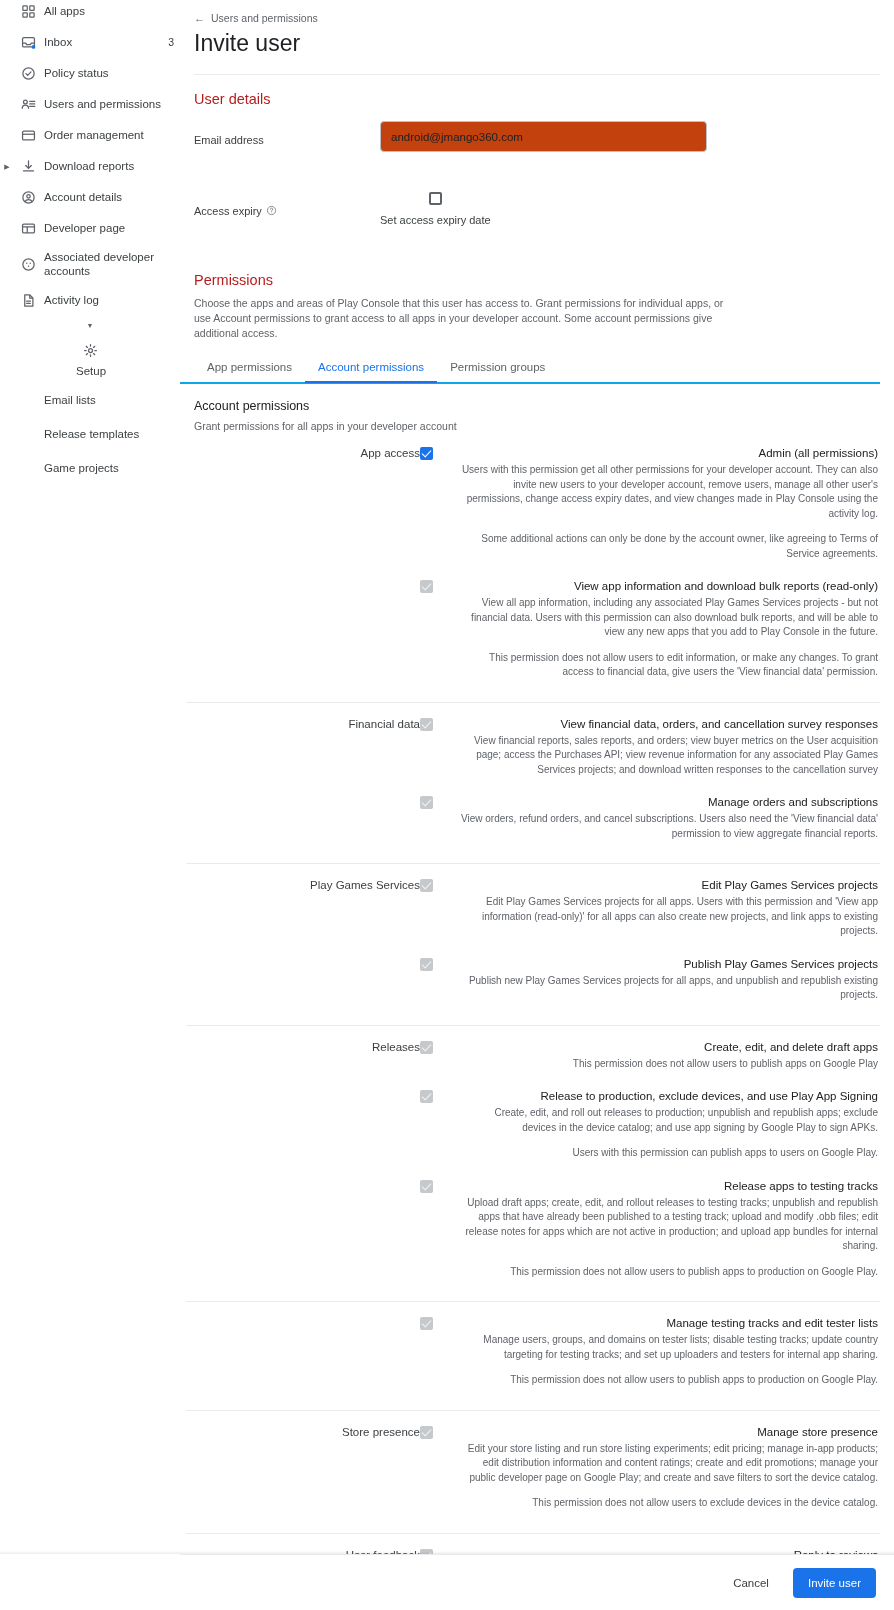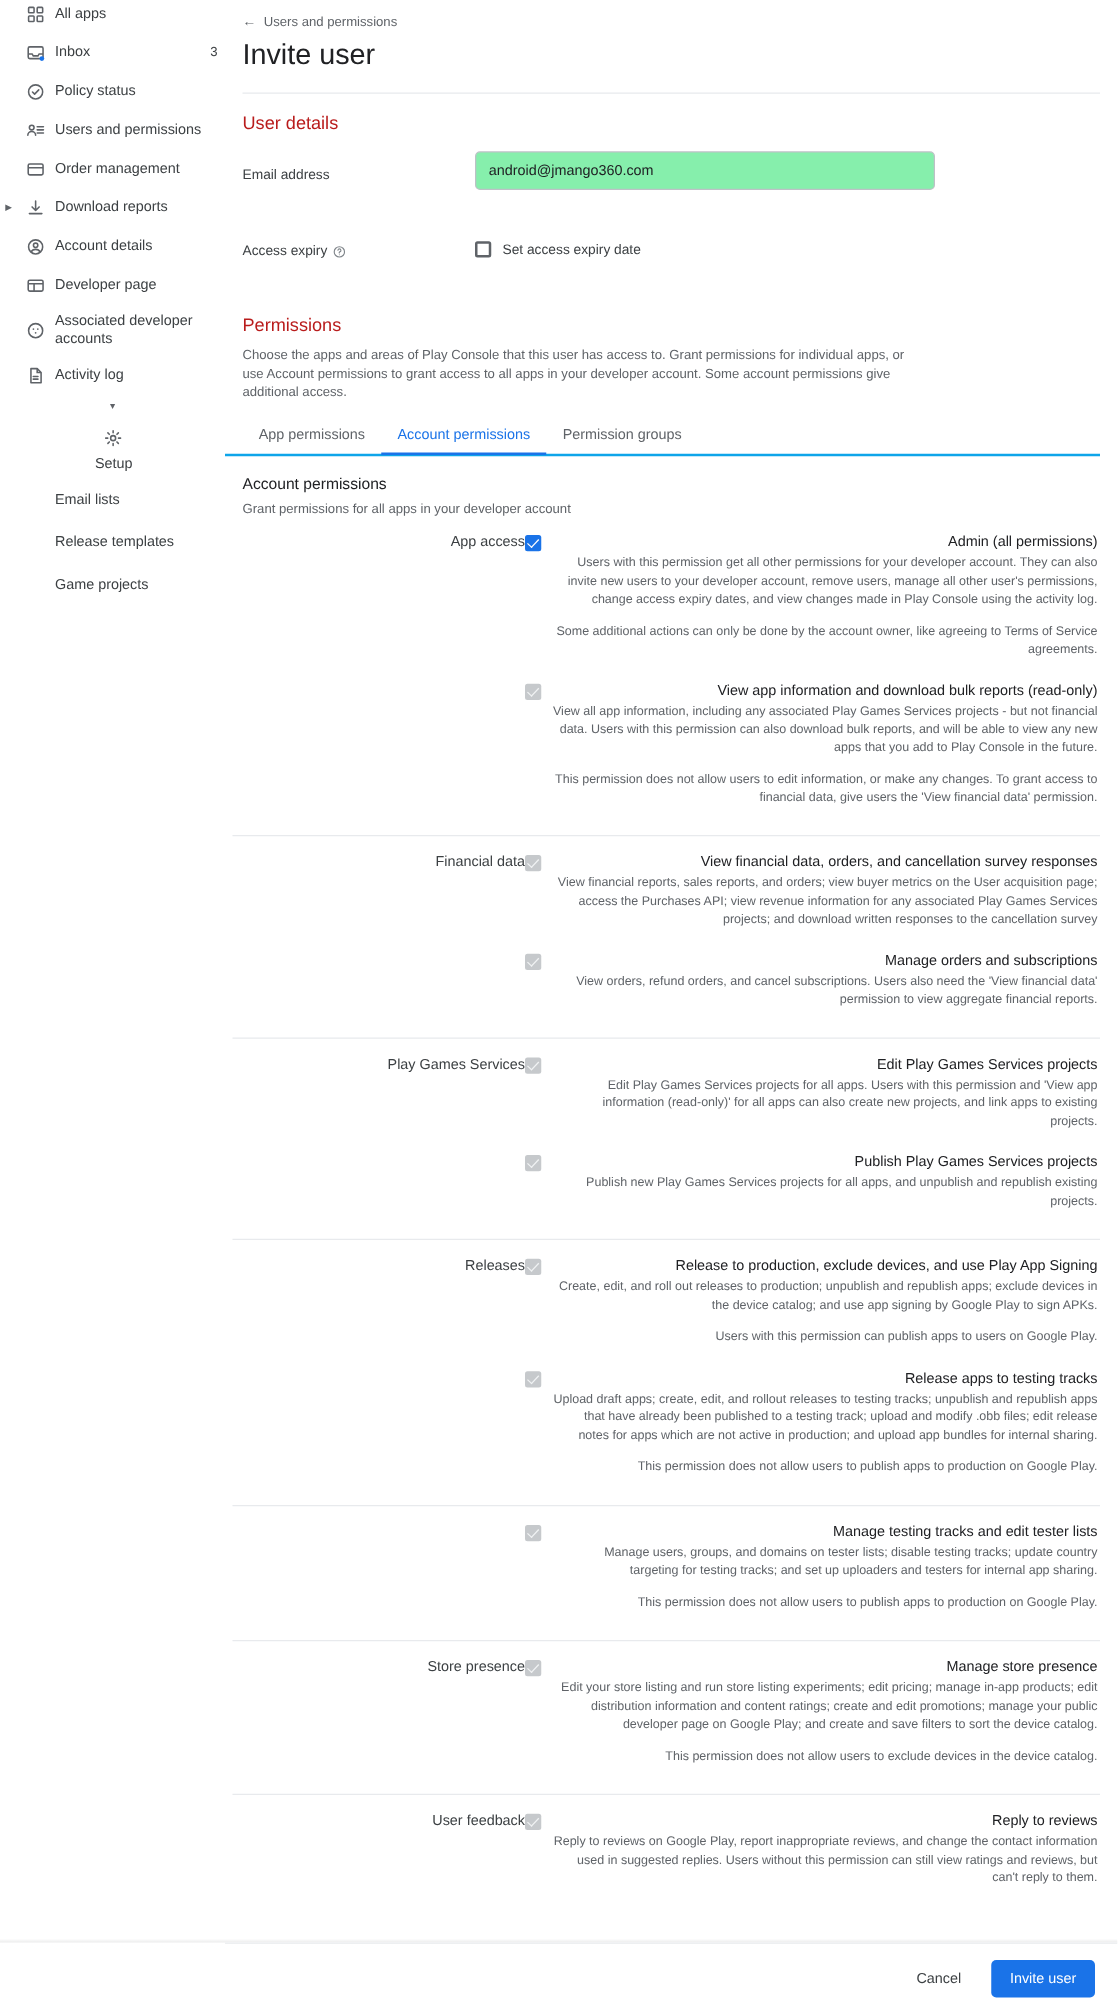--- a/index.html
+++ b/index.html
@@ -77,27 +77,27 @@
   .form-label {
     width: 186px; flex: 0 0 186px;
     font-size: 11px; color: #3c4043; padding-top: 7px;
     display:flex; align-items:center; gap:4px;
   }
   .help-icon {
     display:inline-flex; width:11px; height:11px;
     color:#80868b;
   }
   .text-input {
-    width: 368px; height: 31px;
+    width: 327px; height: 31px;
     border: 1px solid #bdc1c6; border-radius: 4px;
     font-size: 11.5px; color: #202124;
     padding: 0 10px; font-family: "Liberation Sans", sans-serif;
-    background:#86efac; outline: none;
-  }
-  .check-row { display:flex; align-items:center; gap: 9px; padding-top: 4px; }
+    background:#c2410c; outline: none;
+  }
+  .check-row { display:flex; align-items:center; gap: 9px; padding-top: 4px; flex-direction: column; }
   .check-label { font-size: 11px; color: #3c4043; }
 
   
   .cb {
     width: 13px; height: 13px; flex: 0 0 13px;
     border-radius: 2px; position: relative;
     display:inline-block;
   }
   .cb.empty { border: 2px solid #5f6368; background:#fff; }
   .cb.checked { background: #1a73e8; border: none; }
@@ -143,21 +143,21 @@
   .perm-cat {
     width: 234px; flex: 0 0 234px;
     font-size: 11.5px; color: #3c4043;
     padding-top: 1px; padding-left: 8px;
   }
   .perm-items { flex: 1 1 auto; min-width: 0; }
   .intro-text {
     font-size: 11.5px; color: #3c4043; line-height: 16px;
     padding-bottom: 12px; max-width: 440px;
   }
-  .perm-item { display:flex; gap: 9px; padding-bottom: 18px; }
+  .perm-item { display:flex; gap: 28px; padding-bottom: 18px; }
   .perm-item .cb { margin-top: 1px; }
   .perm-body { flex: 1 1 auto; min-width: 0; }
   .perm-title {
     font-size: 11.5px; color: #202124; line-height: 15px;
     padding-bottom: 2px;
   }
   .perm-desc {
     font-size: 10px; color: #5f6368; line-height: 14.5px;
   }
   .perm-desc + .perm-desc { padding-top: 11px; }
@@ -436,20 +436,27 @@
             </div>
           </div>
         </div>
         <div class="divider"></div>
         <div class="perm-group">
           <div class="perm-cat">Releases</div>
           <div class="perm-items">
             <div class="perm-item">
               <span class="cb disabled"></span>
               <div class="perm-body">
+                <div class="perm-title">Create, edit, and delete draft apps</div>
+                <div class="perm-desc">This permission does not allow users to publish apps on Google Play</div>
+              </div>
+            </div>
+            <div class="perm-item">
+              <span class="cb disabled"></span>
+              <div class="perm-body">
                 <div class="perm-title">Release to production, exclude devices, and use Play App Signing</div>
                 <div class="perm-desc">Create, edit, and roll out releases to production; unpublish and republish apps; exclude devices in the device catalog; and use app signing by Google Play to sign APKs.</div>
                 <div class="perm-desc">Users with this permission can publish apps to users on Google Play.</div>
               </div>
             </div>
             <div class="perm-item">
               <span class="cb disabled"></span>
               <div class="perm-body">
                 <div class="perm-title">Release apps to testing tracks</div>
                 <div class="perm-desc">Upload draft apps; create, edit, and rollout releases to testing tracks; unpublish and republish apps that have already been published to a testing track; upload and modify .obb files; edit release notes for apps which are not active in production; and upload app bundles for internal sharing.</div>

